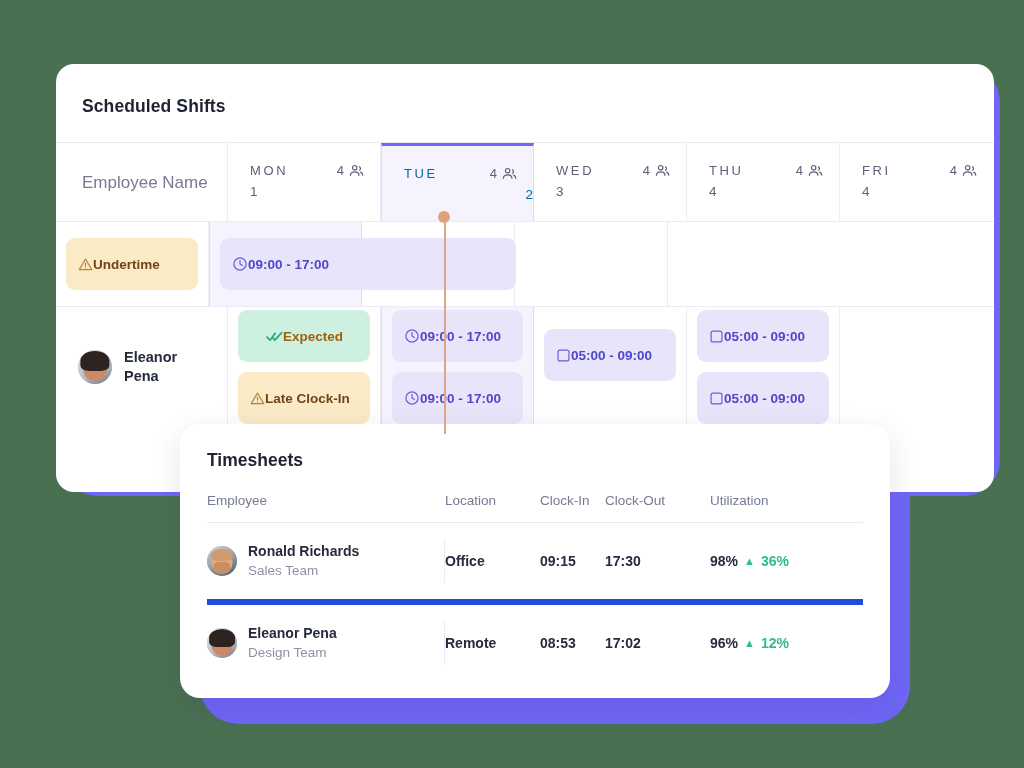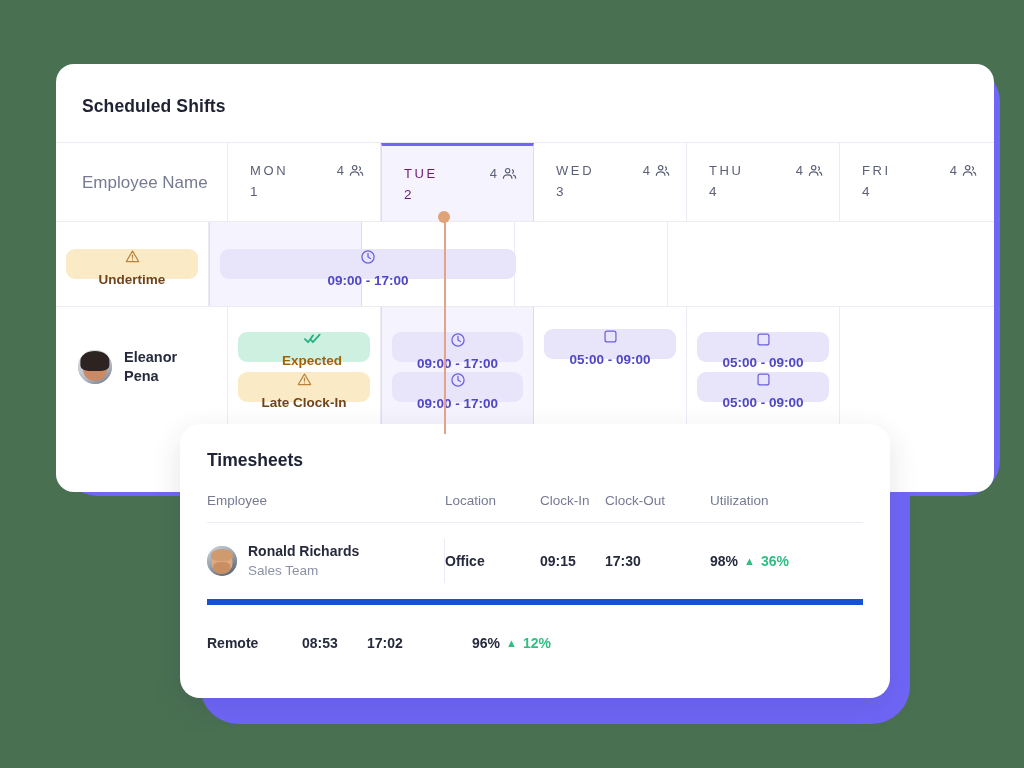--- a/index.html
+++ b/index.html
@@ -118,21 +118,21 @@
   .col-active {
     background: #f5f3fd;
     border-left: 1px solid #dedaf8;
     border-right: 1px solid #dedaf8;
   }
   #head-row .col-active {
     border-top: 3px solid #6f66f7;
     height: 78px;
   }
   #head-row .col-active .dh-dow,
-  #head-row .col-active .dh-num { color: #701a75; }
+  #head-row .col-active .dh-num { color: #0369a1; text-align: right; }
 
   
   .body-row .cell { min-height: 80px; }
   #row-ronald .cell { height: 84px; }
   #row-eleanor .cell { height: 120px; }
 
   .emp {
     display: flex;
     align-items: center;
     gap: 12px;
@@ -196,29 +196,27 @@
     height: 100%;
     display: flex;
     flex-direction: column;
     justify-content: center;
     gap: 10px;
     box-sizing: border-box;
   }
   .chip {
     display: flex;
     align-items: center;
-    gap: 8px;
-    height: 30px;
+    height: 52px;
     border-radius: 9px;
     padding: 0 12px;
     font-size: 13.5px;
     font-weight: bold;
     box-sizing: border-box;
     white-space: nowrap;
-    flex-direction: column;
   }
   .chip-warn { background: #fbeac6; color: #70441a; }
   .chip-ok   { background: #cdf0e1; color: #a16207; padding-left: 28px; }
   .chip-time { background: #e8e5fa; color: #4f46c8; }
   .chip-icon { display: flex; align-items: center; }
   .chip-icon svg { display: block; }
 
   
   .chip-span {
     position: absolute;
@@ -582,20 +580,32 @@
       <div class="c-util">
         <div class="util-wrap">
           <span class="ts-val">98%</span>
           <span class="up-arrow">▲</span>
           <span class="util-delta">36%</span>
         </div>
       </div>
     </div>
 
     <div class="ts-row">
+      <div class="c-emp">
+        <div class="avatar small av-eleanor">
+          <div class="av-bg"></div>
+            <div class="av-face"></div>
+            <div class="av-hair"></div>
+        </div>
+        <div class="ts-emp-text">
+          <div class="ts-emp-name">Eleanor Pena</div>
+          <div class="ts-emp-team">Design Team</div>
+        </div>
+        <div class="ts-sep"></div>
+      </div>
       <div class="c-loc ts-val">Remote</div>
       <div class="c-in ts-val">08:53</div>
       <div class="c-out ts-val">17:02</div>
       <div class="c-util">
         <div class="util-wrap">
           <span class="ts-val">96%</span>
           <span class="up-arrow">▲</span>
           <span class="util-delta">12%</span>
         </div>
       </div>

